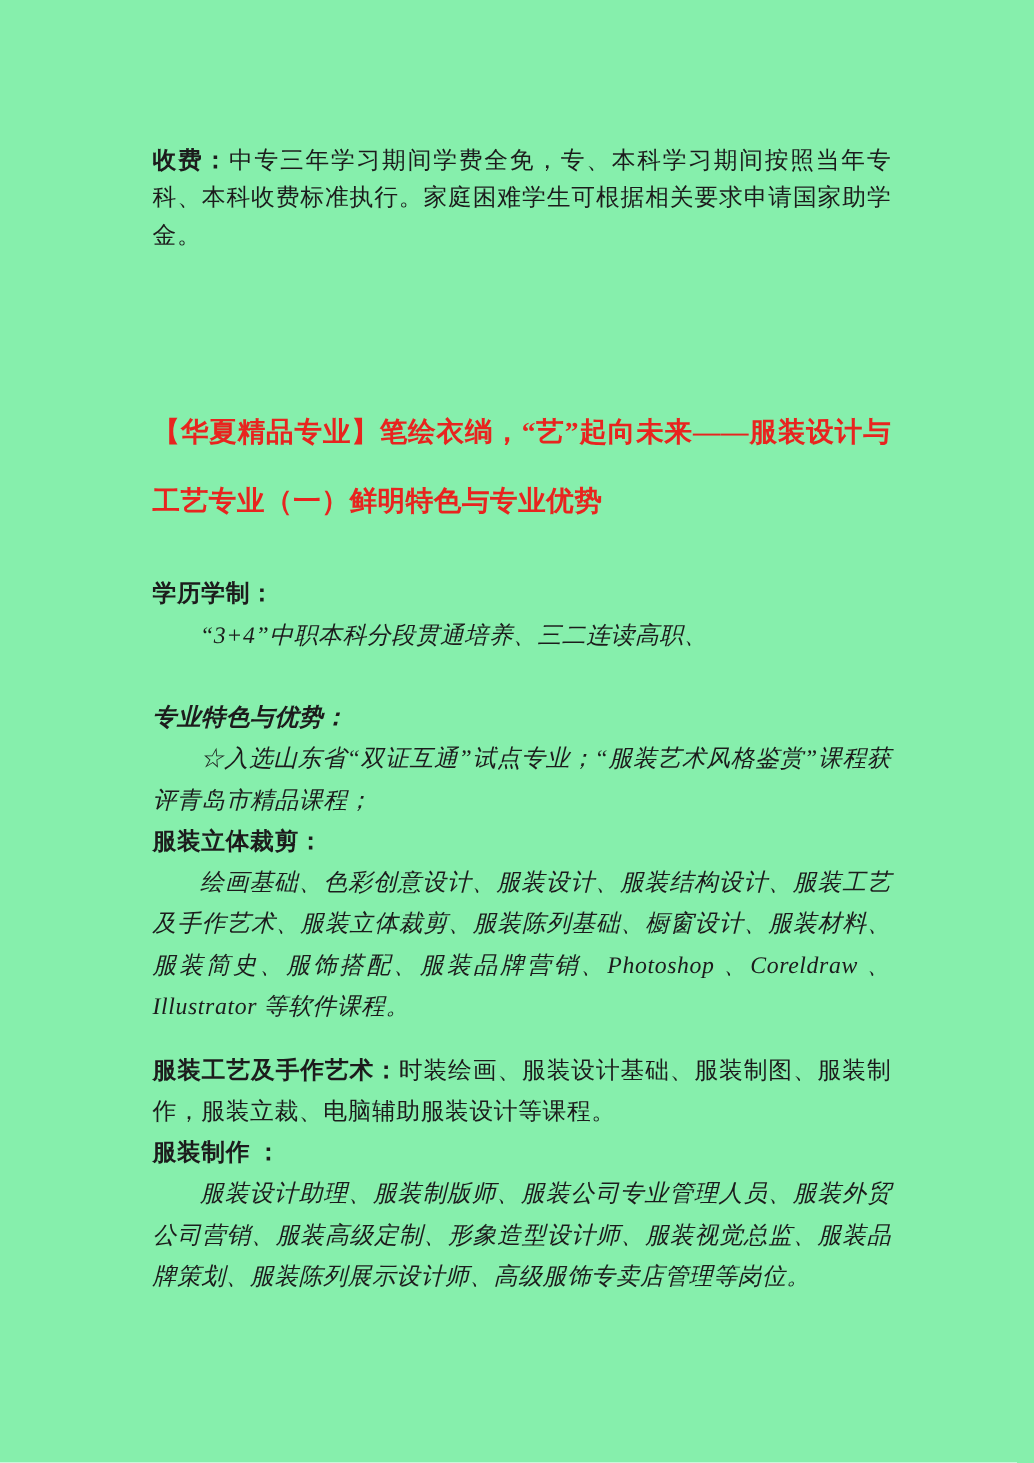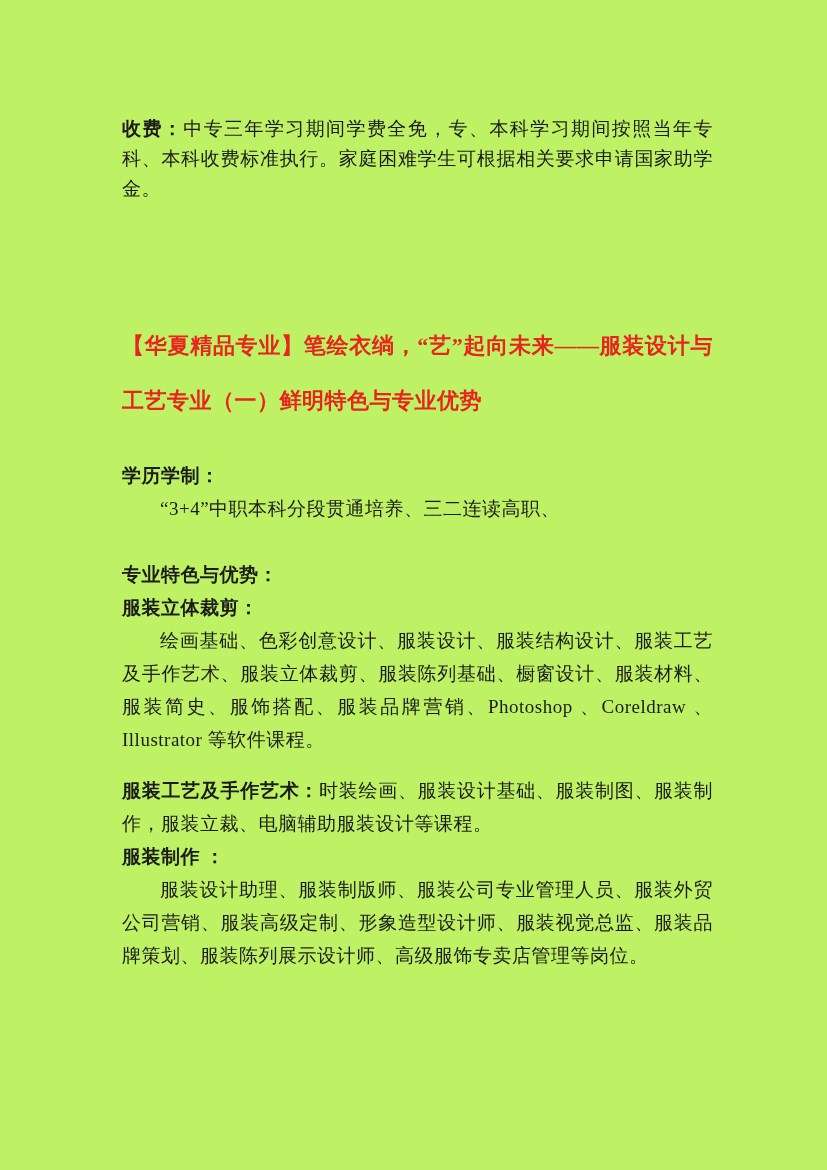--- a/index.html
+++ b/index.html
@@ -5,79 +5,82 @@
   html, body {
     margin: 0;
     padding: 0;
     background: #ffffff;
   }
   .page {
     position: relative;
     width: 827px;
     height: 1170px;
     margin: 0 auto;
-    background: #bef264;
+    background: #86efac;
     box-sizing: border-box;
     padding: 114px 114px 0 122px;
     font-family: "Liberation Serif", "DejaVu Serif", serif;
     color: #1c1c1c;
     overflow: hidden;
   }
   .body-p {
     margin: 0;
     font-size: 19px;
     line-height: 33px;
     text-align: justify;
     text-justify: inter-character;
     letter-spacing: 0.5px;
   }
   .fee {
     line-height: 30px;
   }
   .indent {
     text-indent: 2em;
+    font-style: italic;
   }
   .bold-label {
     font-weight: bold;
   }
   .heading {
     margin: 114px 0 0 0;
     color: #e8241f;
     font-size: 22px;
     font-weight: bold;
     line-height: 55px;
     text-align: justify;
     text-justify: inter-character;
     letter-spacing: 0.5px;
   }
   .after-heading {
     margin-top: 31px;
   }
   .gap-above-1 {
     margin-top: 33px;
+    font-style: italic;
   }
   .gap-above-2 {
     margin-top: 18px;
   }
 </style>
 </head>
 <body>
 
 <div class="page">
 
   <p class="body-p fee">
     <span class="bold-label">收费：</span><span>中专三年学习期间学费全免，专、本科学习期间按照当年专科、本科收费标准执行。家庭困难学生可根据相关要求申请国家助学金。</span>
   </p>
 
   <h1 class="heading">【华夏精品专业】笔绘衣绱，“艺”起向未来——服装设计与工艺专业（一）鲜明特色与专业优势</h1>
 
   <p class="body-p bold-label after-heading">学历学制：</p>
   <p class="body-p indent">“3+4”中职本科分段贯通培养、三二连读高职、</p>
 
   <p class="body-p bold-label gap-above-1">专业特色与优势：</p>
+  <p class="body-p indent">☆入选山东省“双证互通”试点专业；“服装艺术风格鉴赏”课程获评青岛市精品课程；</p>
 
   <p class="body-p bold-label">服装立体裁剪：</p>
   <p class="body-p indent">绘画基础、色彩创意设计、服装设计、服装结构设计、服装工艺及手作艺术、服装立体裁剪、服装陈列基础、橱窗设计、服装材料、服装简史、服饰搭配、服装品牌营销、Photoshop 、Coreldraw 、Illustrator 等软件课程。</p>
 
   <p class="body-p gap-above-2">
     <span class="bold-label">服装工艺及手作艺术：</span><span>时装绘画、服装设计基础、服装制图、服装制作，服装立裁、电脑辅助服装设计等课程。</span>
   </p>
 
   <p class="body-p bold-label">服装制作 ：</p>
   <p class="body-p indent">服装设计助理、服装制版师、服装公司专业管理人员、服装外贸公司营销、服装高级定制、形象造型设计师、服装视觉总监、服装品牌策划、服装陈列展示设计师、高级服饰专卖店管理等岗位。</p>

